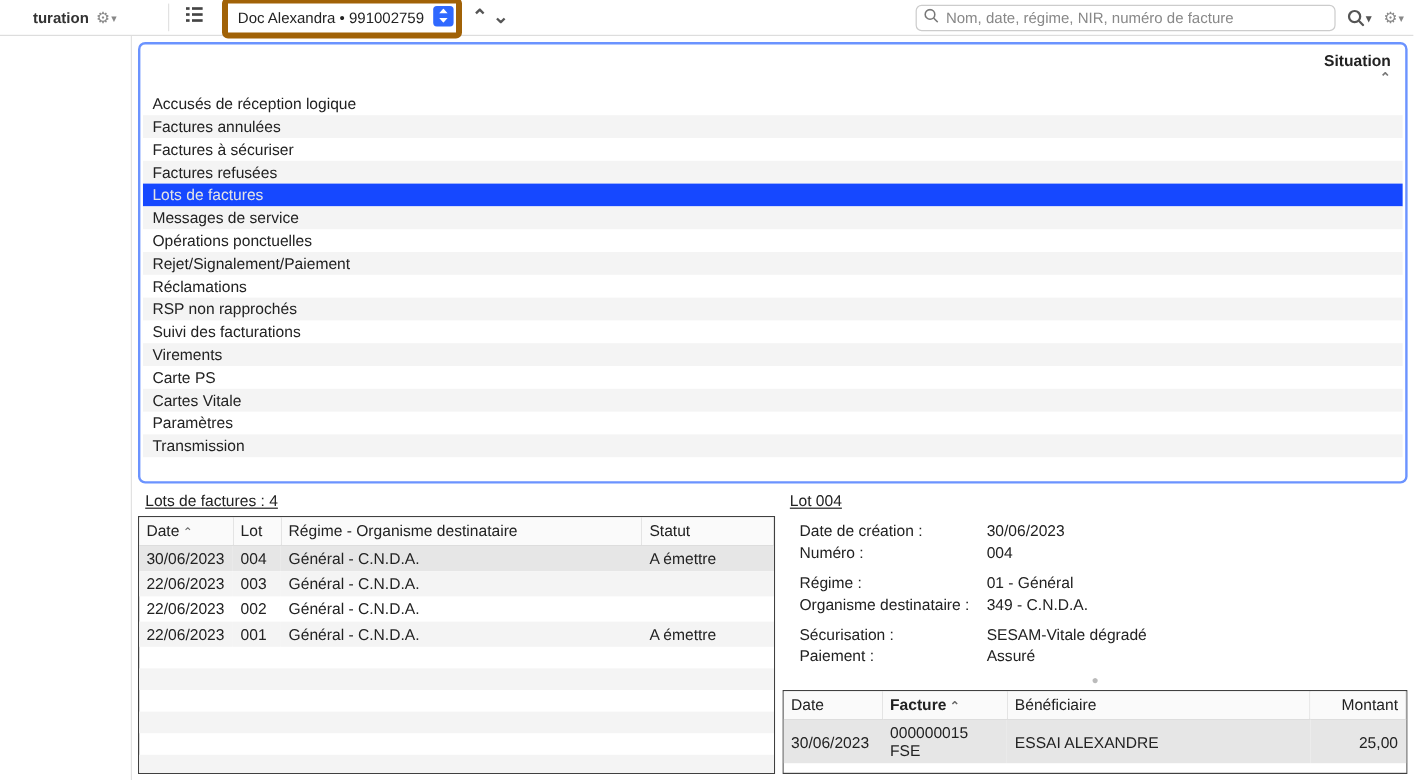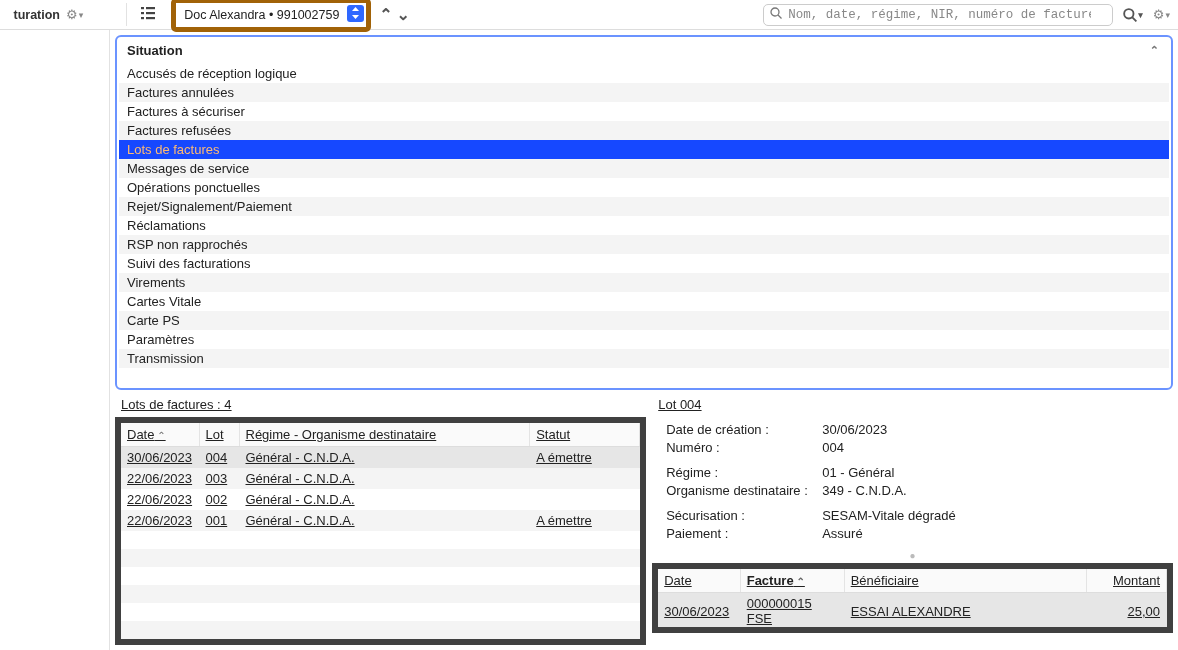--- a/index.html
+++ b/index.html
@@ -1,57 +1,57 @@
 <!DOCTYPE html>
 <html><head>
 <meta charset="utf-8">
 <style>
   * { box-sizing: border-box; margin: 0; padding: 0; }
   html, body { width: 1178px; height: 650px; font-family: -apple-system, "Helvetica Neue", Arial, sans-serif; font-size: 13px; color: #222; background: #fff; overflow: hidden; }
   body { display: flex; flex-direction: column; }
 
   
-  .toolbar { display: flex; align-items: center; gap: 6px; height: 30px; padding: 3px 8px 3px 4px; border-bottom: 1px solid #ddd; flex-shrink: 0; }
+  .toolbar { display: flex; align-items: center; gap: 6px; height: 30px; padding: 3px 8px 3px 18px; border-bottom: 1px solid #ddd; flex-shrink: 0; }
   .toolbar .left-label { width: 56px; text-align: right; font-size: 12.5px; color: #333; font-weight: 600; }
   .toolbar select, .dropdown { appearance: none; height: 34px; border: 5px solid #a16207; border-radius: 5px; padding: 2px 22px 2px 8px; font-size: 12.5px; background: #fff; position: relative; }
   .dropdown { display: inline-flex; align-items: center; min-width: 200px; }
   .dropdown .arrow { position: absolute; right: 2px; top: 2px; width: 17px; height: 17px; background: #2f68ff; border-radius: 3px; color: #fff; font-size: 10px; display: flex; align-items: center; justify-content: center; }
   .nav-updown { display: inline-flex; flex-direction: row; gap: 0; font-size: 16px; color: #555; cursor: pointer; }
   .nav-updown span { padding: 0 2px; line-height: 16px; font-weight: bold;}
   .spacer { flex: 1; }
   .search-wrap { position: relative; min-width: 350px; }
   .search-wrap .search-icon { position: absolute; left: 7px; top: 3px; color: #888; font-size: 12px; }
-  .search-input { width: 100%; height: 22px; border: 1px solid #ccc; border-radius: 5px; padding: 2px 8px 2px 24px; font-size: 12.5px; font-family: Liberation Mono, monospace; }
+  .search-input { width: 100%; height: 22px; border: 1px solid #ccc; border-radius: 5px; padding: 2px 8px 2px 24px; font-size: 12.5px; }
   .search-input::placeholder { color: #888; }
 
   .workarea { display: flex; flex: 1; overflow: hidden; }
   .left-gutter { width: 110px; flex-shrink: 0; border-right: 1px solid #e2e2e2; }
 
   .main-col { flex: 1; display: flex; flex-direction: column; padding: 5px; gap: 4px; overflow: hidden; }
 
   
   .situation-panel { border: 2px solid #6b93ff; border-radius: 6px; padding: 2px; flex-shrink: 0; background: #fff; }
-  .situation-header { display: flex; justify-content: space-between; align-items: center; padding: 4px 10px 6px 8px; font-weight: 700; font-size: 13px; }
+  .situation-header { display: flex; justify-content: space-between; align-items: flex-end; padding: 4px 10px 6px 8px; font-weight: 700; font-size: 13px; flex-direction: column; }
   .situation-header .collapse { color: #777; cursor: pointer; font-size: 11px; }
   .situation-list { overflow: auto; }
   .situation-item { padding: 2px 8px; font-size: 13px; cursor: pointer; }
   .situation-item:nth-child(even) { background: #f4f4f4; }
-  .situation-item.selected { background: #1648ff; color: #fdba74; }
+  .situation-item.selected { background: #1648ff; color: #e5e5e5; }
   .situation-list .blank { height: 18px; }
   .situation-list .blank:nth-child(even){ background:#f4f4f4; }
 
   .lower { display: flex; flex: 1; gap: 6px; overflow: hidden; }
   .lots-pane, .detail-pane { display: flex; flex-direction: column; overflow: hidden; }
   .lots-pane { flex: 1.02; }
   .detail-pane { flex: 1; }
 
   .pane-label { font-size: 13px; padding: 3px 6px 5px 6px; text-decoration: underline; }
 
   
-  .grid { border: 6px solid #404040; flex: 1; overflow: auto; display: flex; flex-direction: column; text-decoration: underline; }
+  .grid { border: 1px solid #404040; flex: 1; overflow: auto; display: flex; flex-direction: column; }
   table { border-collapse: collapse; width: 100%; font-size: 13px; }
   thead th { background: #fafafa; text-align: left; font-weight: 400; padding: 4px 6px; border-bottom: 1px solid #ddd; border-right: 1px solid #e4e4e4; position: sticky; top: 0; }
   thead th.sort-asc::after { content: " \2303"; font-size: 10px; color: #666; }
   thead th.bold { font-weight: 600; margin-left: 16px; }
   tbody td { padding: 3px 6px; border-right: 1px solid transparent; }
   tbody tr:nth-child(even) { background: #f4f4f4; }
   tbody tr.filler { height: 18px; }
   tbody tr.selected { background: #e6e6e6; }
   .num-right { text-align: right; }
 
@@ -132,22 +132,22 @@
           <div class="situation-item">Factures à sécuriser</div>
           <div class="situation-item">Factures refusées</div>
           <div class="situation-item selected">Lots de factures</div>
           <div class="situation-item">Messages de service</div>
           <div class="situation-item">Opérations ponctuelles</div>
           <div class="situation-item">Rejet/Signalement/Paiement</div>
           <div class="situation-item">Réclamations</div>
           <div class="situation-item">RSP non rapprochés</div>
           <div class="situation-item">Suivi des facturations</div>
           <div class="situation-item">Virements</div>
+          <div class="situation-item">Carte PS</div>
           <div class="situation-item">Cartes Vitale</div>
-          <div class="situation-item">Carte PS</div>
           <div class="situation-item">Paramètres</div>
           <div class="situation-item">Transmission</div>
           <div class="situation-item blank"></div>
         </div>
     </div>
 
     <div class="lower">
 
       <div class="lots-pane">
         <div class="pane-label">Lots de factures : 4</div>

